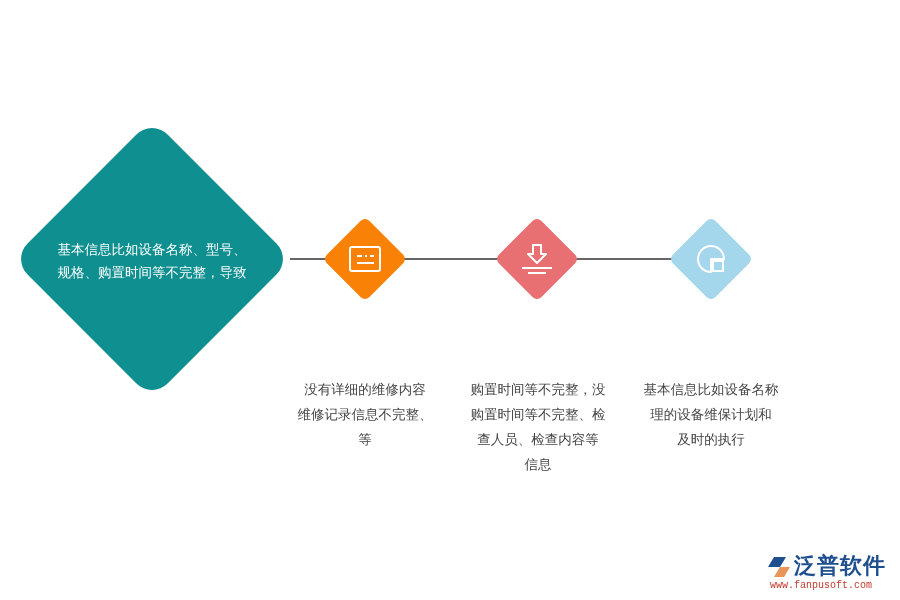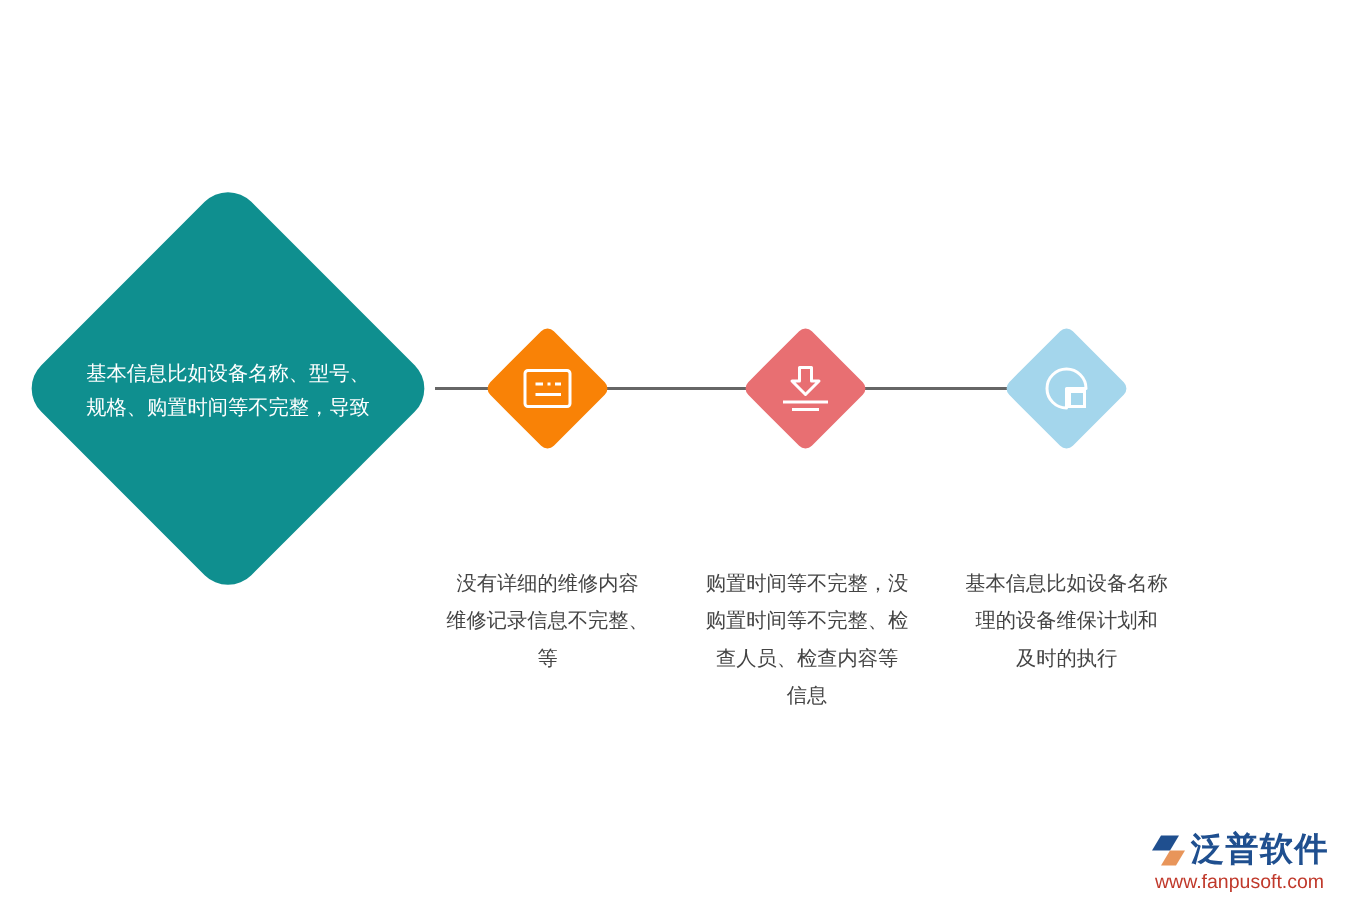--- a/index.html
+++ b/index.html
@@ -9,21 +9,21 @@
   .diamond { position:absolute; transform:rotate(45deg); border-radius:14px; }
   .diamond.big { width:198px; height:198px; left:53px; top:160px; background:#0f8f8f; border-radius:22px; }
   .diamond.small { width:60px; height:60px; border-radius:6px; }
   .main-text { position:absolute; left:42px; top:238px; width:220px; text-align:center;
                color:#ffffff; font-size:13.5px; line-height:23px; }
   .icon-wrap { position:absolute; width:44px; height:44px; display:flex; align-items:center; justify-content:center; }
   .caption { position:absolute; width:150px; text-align:center; color:#444444; font-size:13.5px; line-height:25px; }
   .logo { position:absolute; left:730px; top:553px; width:125px; height:45px;margin-left:36px; }
   .logo-mark { position:absolute; left:0; top:2px; width:26px; height:24px; }
   .logo-cn { position:absolute; left:28px; top:-2px; font-size:22px; color:#1f4f8f; letter-spacing:1px; font-weight:bold; }
-  .logo-url { position:absolute; left:4px; top:27px; font-size:13px; color:#c0392b; font-family:Liberation Sans, sans-serif; }
+  .logo-url { position:absolute; left:4px; top:27px; font-size:10px; color:#c0392b; font-family:Liberation Mono, monospace; }
 </style>
 </head>
 <body>
 
 <div class="connector"></div>
 
 <div class="diamond big"></div>
 <div class="main-text">
   <div>基本信息比如设备名称、型号、</div>
   <div>规格、购置时间等不完整，导致</div>

